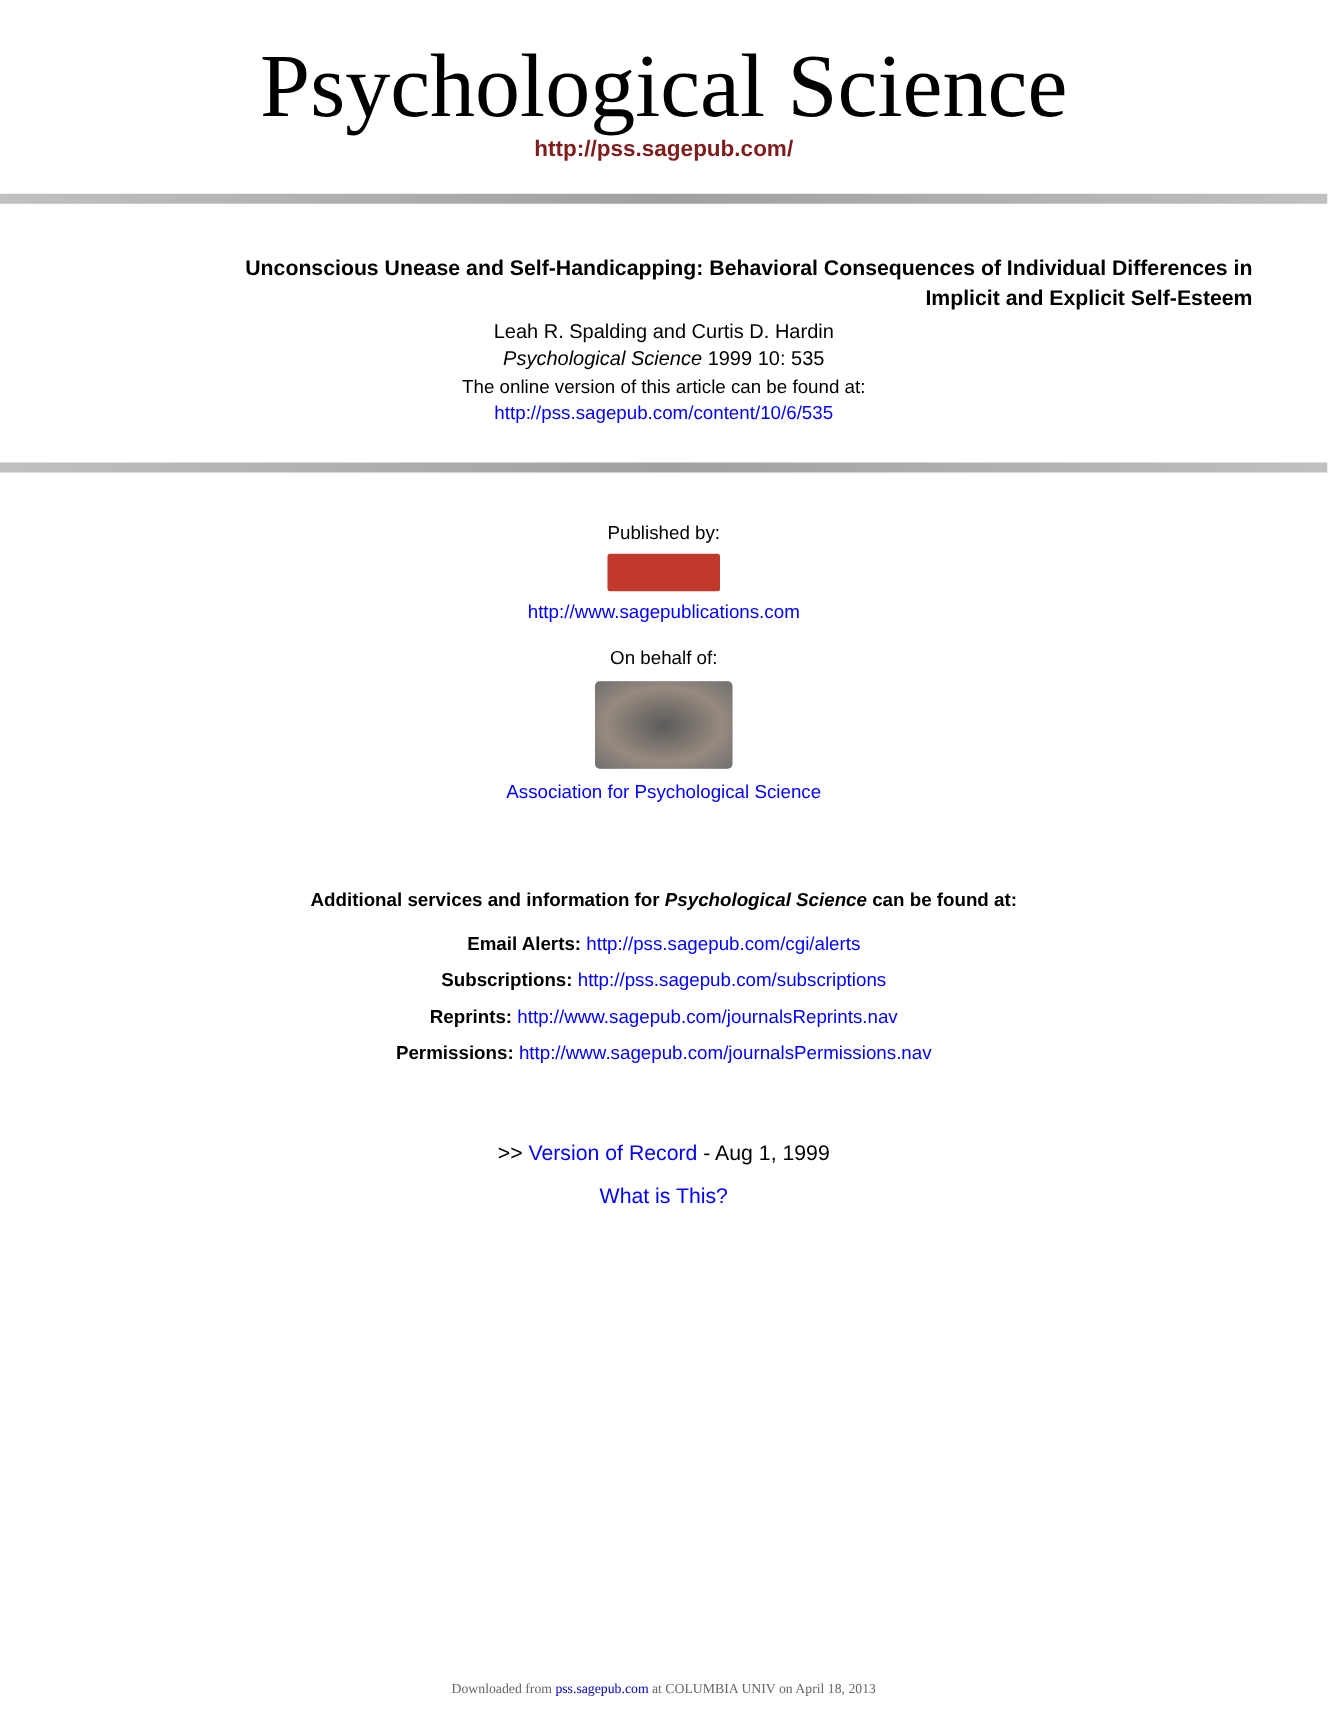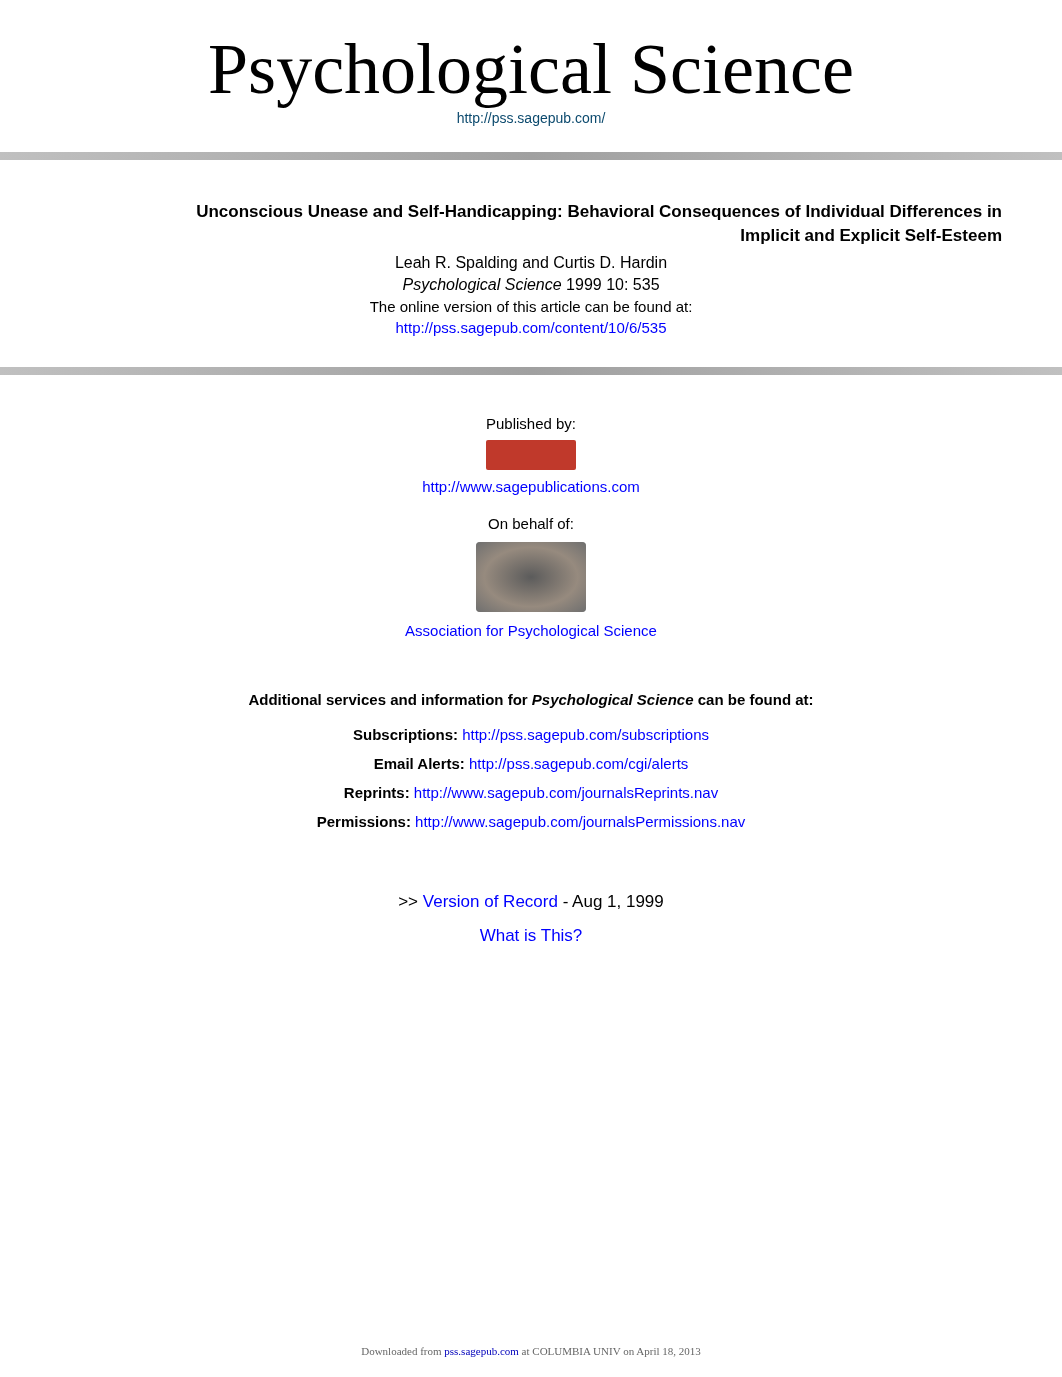--- a/index.html
+++ b/index.html
@@ -23,24 +23,25 @@
 
     .journal-title {
       font-size: 72px;
       font-weight: normal;
       color: #000000;
       font-family: Times New Roman, serif;
       line-height: 1.1;
     }
 
     .journal-url {
-      color: #0c4a6e;
-      font-size: 14px;
-      text-decoration: none;
-      font-family: Arial, sans-serif;
+      color: #7f1d1d;
+      font-size: 18px;
+      text-decoration: none;
+      font-family: Arial, sans-serif;
+      font-weight: bold;
     }
 
     .divider-bar {
       width: 100%;
       height: 8px;
       background: linear-gradient(to right, #c0c0c0, #a0a0a0, #c0c0c0);
       margin: 10px 0;
     }
 
     .article-info-section {
@@ -150,21 +151,21 @@
       inset: 0;
       background: radial-gradient(ellipse, rgba(80,80,80,0.8) 0%, rgba(160,140,120,0.6) 60%, rgba(100,100,100,0.7) 100%);
     }
 
     .org-link {
       color: #0000ff;
       font-size: 15px;
       text-decoration: none;
       font-family: Arial, sans-serif;
       display: block;
-      margin-bottom: 22px;
+      margin-bottom: 40px;
     }
 
     .additional-services-section {
       text-align: center;
       padding: 10px 56px 20px;
     }
 
     .additional-services-title {
       font-size: 15px;
       font-weight: bold;
@@ -268,24 +269,24 @@
   <div class="on-behalf-text">On behalf of:</div>
   <div class="org-logo-placeholder"></div>
   <a class="org-link" href="#">Association for Psychological Science</a>
 </div>
 
 <div class="additional-services-section">
   <div class="additional-services-title">
     <span>Additional services and information for </span><em>Psychological Science</em><span> can be found at:</span>
   </div>
   <div class="service-row">
+    <span class="service-label">Email Alerts: </span><a class="service-link" href="#">http://pss.sagepub.com/cgi/alerts</a>
+  </div>
+  <div class="service-row">
     <span class="service-label">Subscriptions: </span><a class="service-link" href="#">http://pss.sagepub.com/subscriptions</a>
-  </div>
-  <div class="service-row">
-    <span class="service-label">Email Alerts: </span><a class="service-link" href="#">http://pss.sagepub.com/cgi/alerts</a>
   </div>
   <div class="service-row">
     <span class="service-label">Reprints: </span><a class="service-link" href="#">http://www.sagepub.com/journalsReprints.nav</a>
   </div>
   <div class="service-row">
     <span class="service-label">Permissions: </span><a class="service-link" href="#">http://www.sagepub.com/journalsPermissions.nav</a>
   </div>
 </div>
 
 <div class="version-section">

